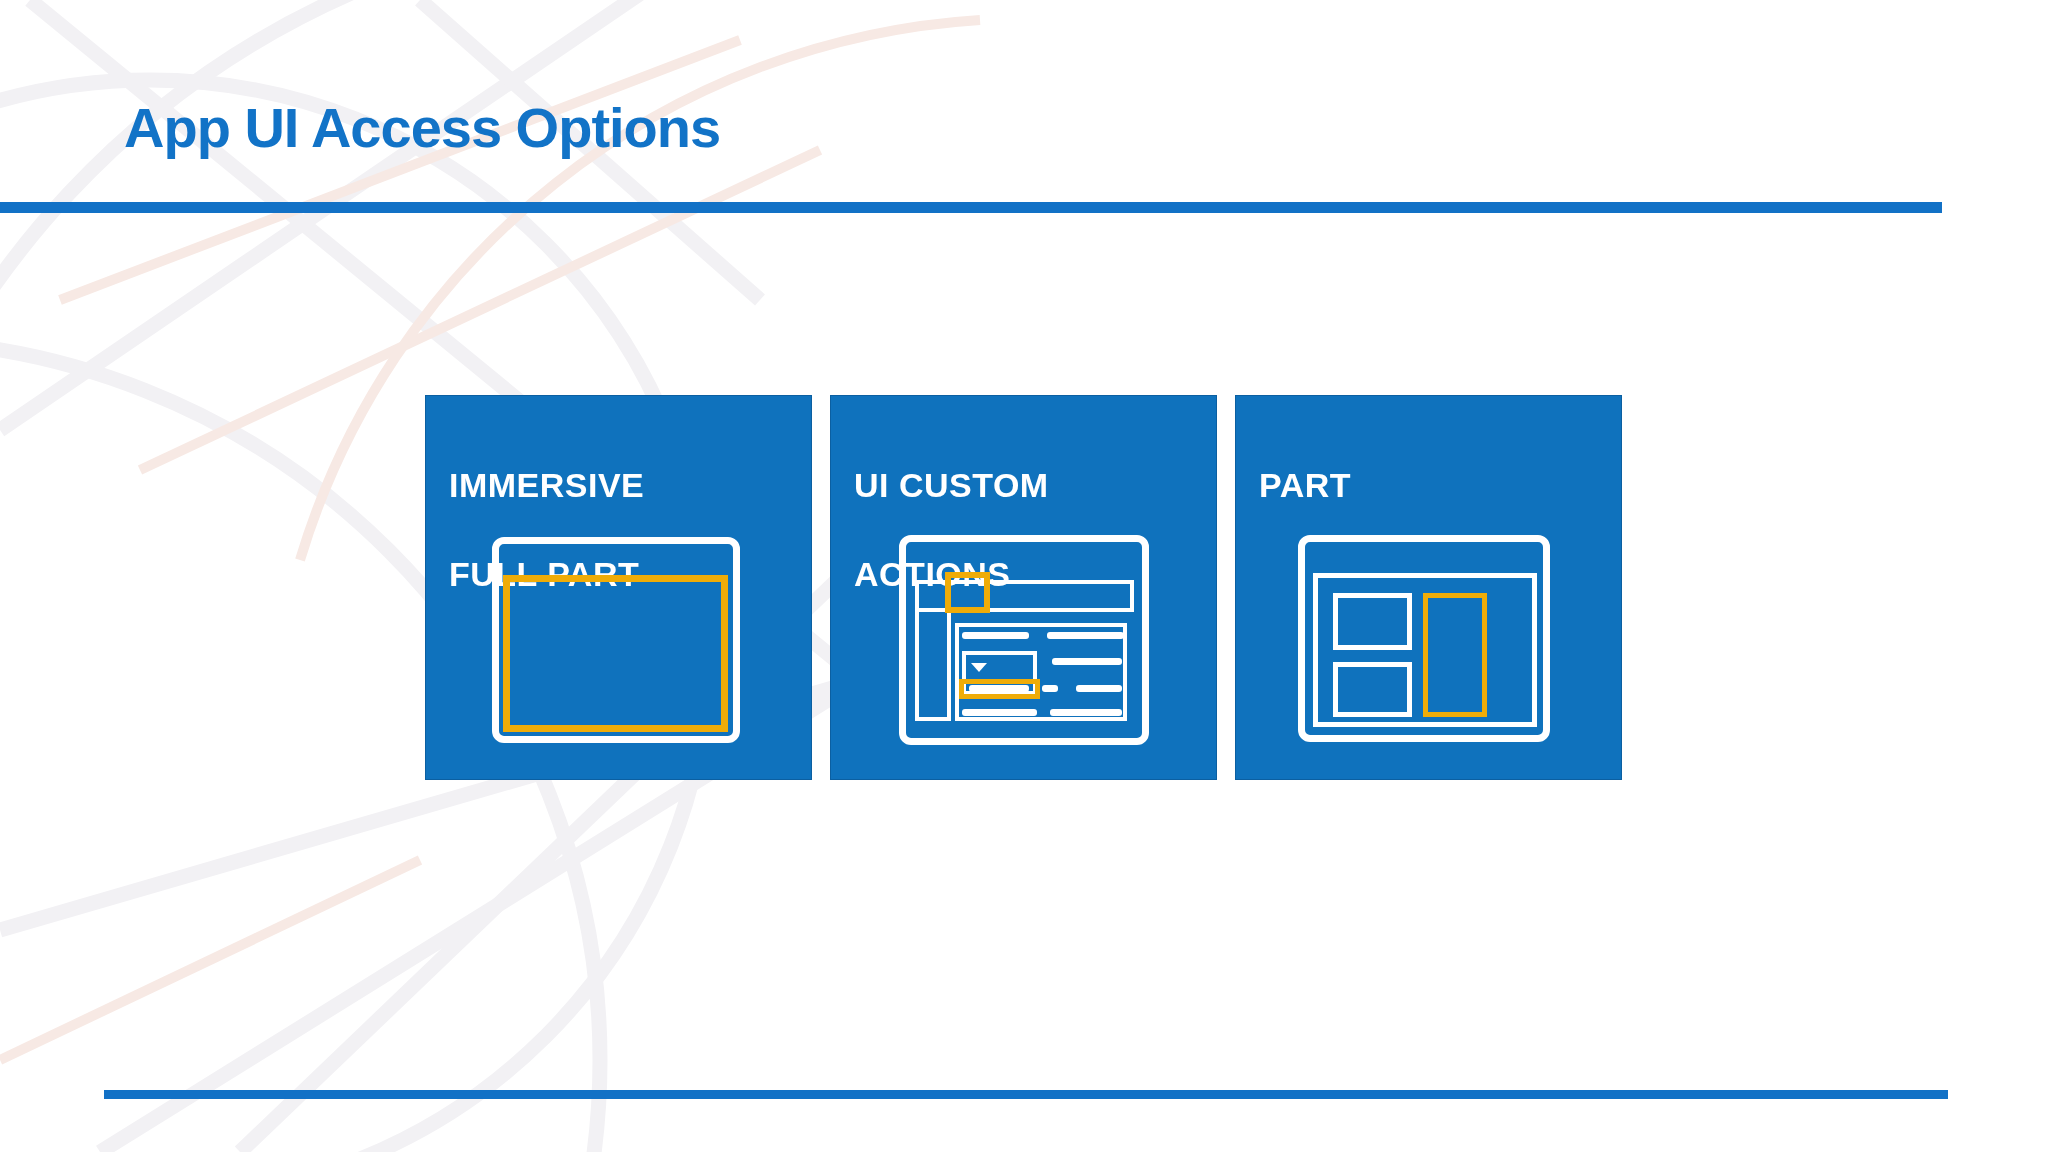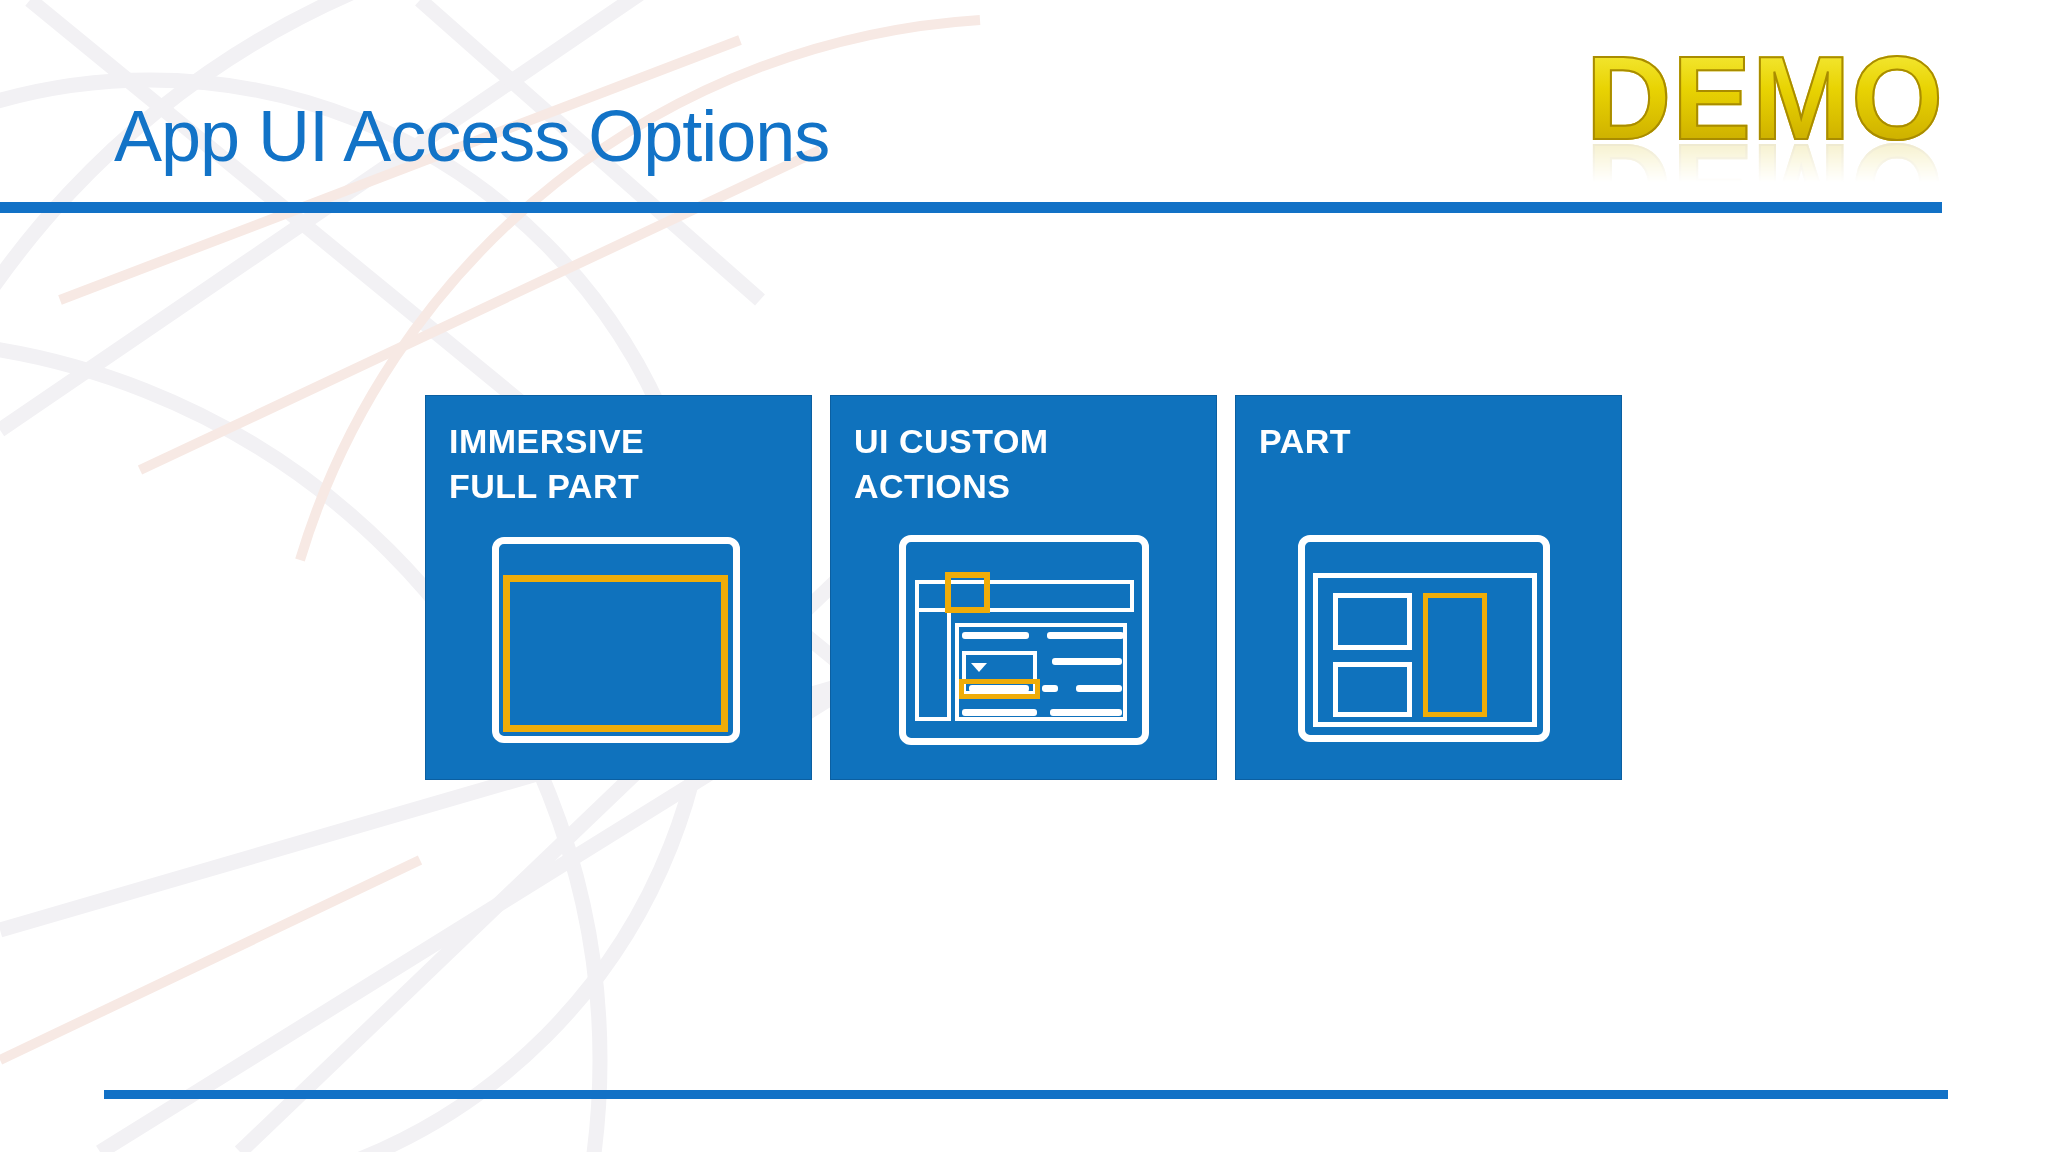--- a/index.html
+++ b/index.html
@@ -15,22 +15,22 @@
   html,body{background:#ffffff;}
   body{font-family:"Liberation Sans", sans-serif;}
   .slide{
     position:relative;
     width:2048px;height:1152px;
     background:#ffffff;
     overflow:hidden;
   }
   .watermark{position:absolute;left:0;top:0;width:2048px;height:1152px;pointer-events:none;}
   .page-title{
-    position:absolute;left:114px;top:100px;
-    font-size:72px;font-weight:400;line-height:1.0;
+    position:absolute;left:124px;top:100px;
+    font-size:56px;font-weight:700;line-height:1.0;
     color:var(--title-blue);
     letter-spacing:-1px;
     white-space:nowrap;
   }
   .top-rule{
     position:absolute;left:0;top:202px;width:1942px;height:11px;
     background:var(--rule-blue);
   }
   .bottom-rule{
     position:absolute;left:104px;top:1090px;width:1844px;height:9px;
@@ -60,21 +60,21 @@
     position:relative;
     width:387px;height:385px;
     background:var(--tile-blue);
     box-shadow:inset 0 0 0 1px rgba(0,40,80,0.25);
   }
   .tile-label{
     position:absolute;left:24px;top:24px;
     color:#ffffff;font-size:34px;font-weight:bold;
     line-height:45px;letter-spacing:0.5px;
   }
-  .tile-label span{display:block;white-space:nowrap;}
+  .tile-label span{display:block;white-space:nowrap;margin-top:44px;}
   
   .abs{position:absolute;}
   .wline{position:absolute;background:#ffffff;height:7px;border-radius:3px;}
   
   .i1-frame{left:67px;top:142px;width:248px;height:206px;border:7px solid #fff;border-radius:12px;}
   .i1-hl{left:78px;top:180px;width:225px;height:157px;border:7px solid var(--accent-yellow);}
   
   .i2-frame{left:63px;top:140px;width:252px;height:207px;border:7px solid #fff;border-radius:12px;}
   .i2-content{left:78px;top:178px;width:224px;height:154px;border:5px solid #fff;}
   .i2-sq1{left:98px;top:198px;width:79px;height:57px;border:5px solid #fff;}
@@ -122,21 +122,20 @@
     <g fill="none" stroke="#f7e9e4" stroke-width="10">
       <line x1="60" y1="300" x2="740" y2="40"></line>
       <line x1="140" y1="470" x2="820" y2="150"></line>
       <line x1="0" y1="1060" x2="420" y2="860"></line>
       <path d="M 980 20 A 760 760 0 0 0 300 560"></path>
     </g>
   </svg>
 
   <div class="page-title">App UI Access Options</div>
 
-  <div class="demo-badge">DEMO</div>
 
   <div class="top-rule"></div>
 
   <div class="tiles">
 
     <div class="tile">
       <div class="tile-label">
         <span>IMMERSIVE</span>
         <span>FULL PART</span>
       </div>

